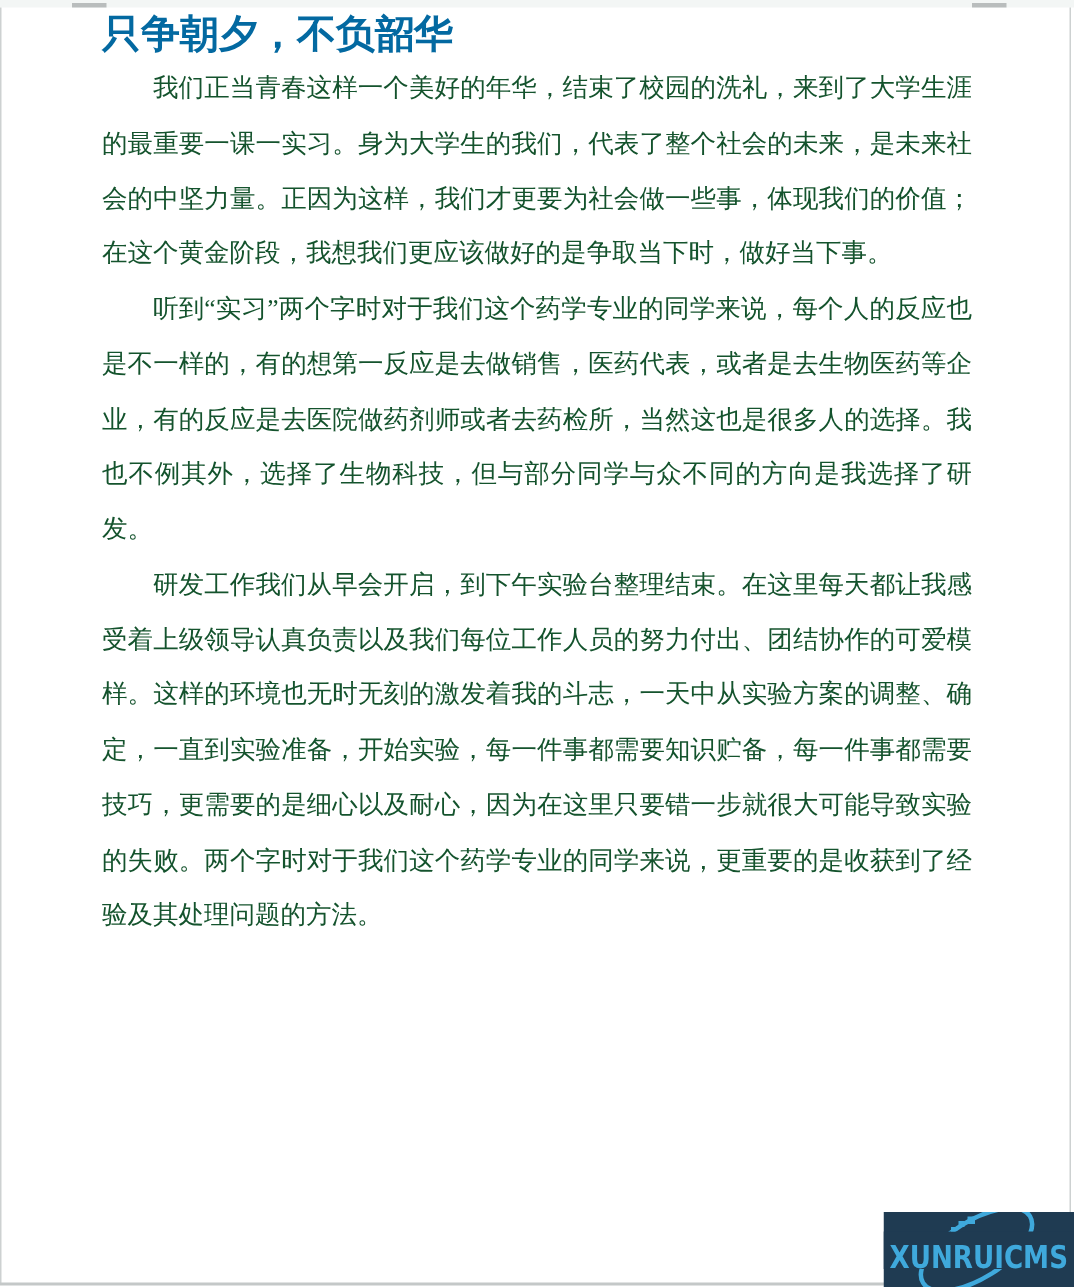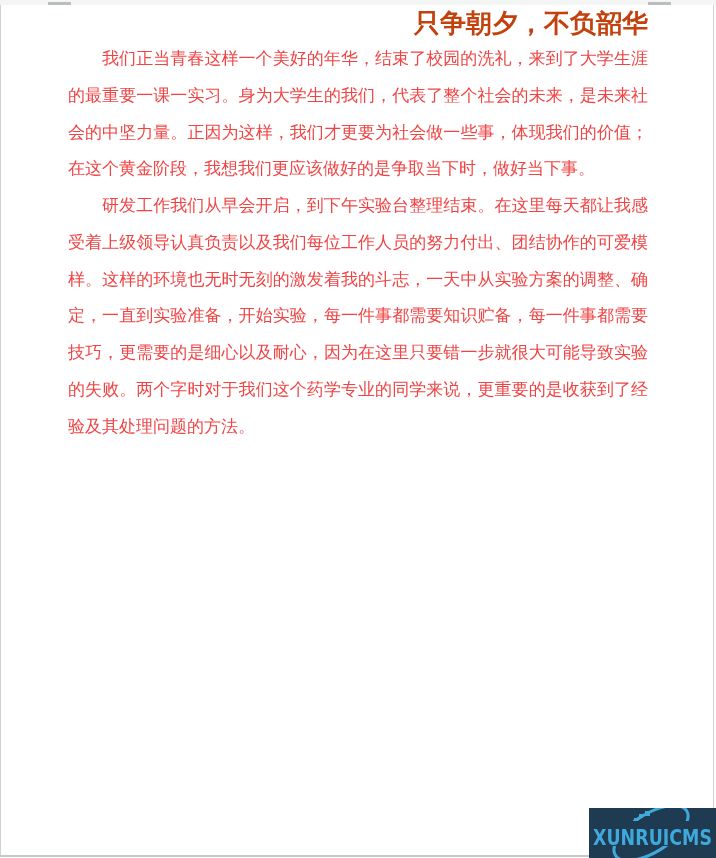--- a/index.html
+++ b/index.html
@@ -27,33 +27,33 @@
   .border-bottom{position:absolute;left:0;top:855px;width:716px;height:2px;background:#c4c8c8;}
   
   .content{
     position:absolute;left:68px;top:5px;width:580px;
   }
   .doc-title{
     margin:0;
     font-family:"DejaVu Sans","Liberation Sans",sans-serif;
     font-size:26px;font-weight:bold;
     line-height:36px;
-    text-align:right;
-    color:#c2410c;
+    text-align:left;
+    color:#0369a1;
     white-space:nowrap;
   }
   .doc-body p{
     margin:0;
     font-size:17px;
     line-height:36.75px;
     text-align:justify;
     text-justify:inter-character;
     text-indent:2em;
     word-break:break-all;
-    color:#ef4444;
+    color:#14532d;
   }
   
   .watermark{
     position:absolute;left:589px;top:808px;width:112px;height:50px;
   }
   .watermark svg{display:block;}
 </style>
 </head>
 <body>
 
@@ -63,20 +63,21 @@
   <div class="boundary-mark mark-left"></div>
   <div class="boundary-mark mark-right"></div>
   <div class="border-left"></div>
   <div class="border-right"></div>
   <div class="border-bottom"></div>
 
   <div class="content">
     <h1 class="doc-title">只争朝夕，不负韶华</h1>
     <div class="doc-body">
       <p>我们正当青春这样一个美好的年华，结束了校园的洗礼，来到了大学生涯的最重要一课一实习。身为大学生的我们，代表了整个社会的未来，是未来社会的中坚力量。正因为这样，我们才更要为社会做一些事，体现我们的价值；在这个黄金阶段，我想我们更应该做好的是争取当下时，做好当下事。</p>
+      <p>听到“实习”两个字时对于我们这个药学专业的同学来说，每个人的反应也是不一样的，有的想第一反应是去做销售，医药代表，或者是去生物医药等企业，有的反应是去医院做药剂师或者去药检所，当然这也是很多人的选择。我也不例其外，选择了生物科技，但与部分同学与众不同的方向是我选择了研发。</p>
       <p>研发工作我们从早会开启，到下午实验台整理结束。在这里每天都让我感受着上级领导认真负责以及我们每位工作人员的努力付出、团结协作的可爱模样。这样的环境也无时无刻的激发着我的斗志，一天中从实验方案的调整、确定，一直到实验准备，开始实验，每一件事都需要知识贮备，每一件事都需要技巧，更需要的是细心以及耐心，因为在这里只要错一步就很大可能导致实验的失败。两个字时对于我们这个药学专业的同学来说，更重要的是收获到了经验及其处理问题的方法。</p>
     </div>
   </div>
 
   <div class="watermark">
     <svg width="127" height="50" viewBox="0 0 127 50" xmlns="http://www.w3.org/2000/svg">
       <rect x="0" y="0" width="127" height="50" fill="#1f3b52"></rect>
 
       <g>
         <ellipse cx="62" cy="25" rx="42" ry="19" fill="none" stroke-width="3" transform="rotate(-32 62 25)" stroke="#3fa9dc"></ellipse>

